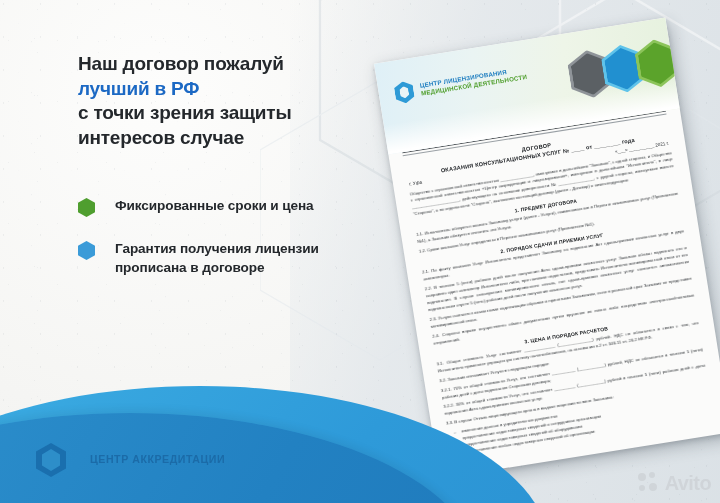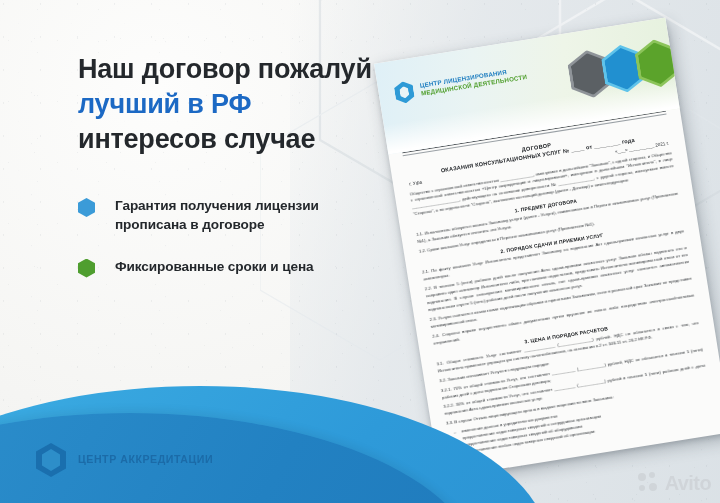--- a/index.html
+++ b/index.html
@@ -33,21 +33,21 @@
       radial-gradient(circle at 62% 23%, rgba(120,130,140,.08) 0 .6px, transparent .7px),
       radial-gradient(circle at 81% 68%, rgba(120,130,140,.09) 0 .6px, transparent .7px),
       radial-gradient(circle at 47% 82%, rgba(120,130,140,.08) 0 .6px, transparent .7px),
       radial-gradient(circle at 18% 66%, rgba(120,130,140,.08) 0 .6px, transparent .7px);
     background-size:37px 33px, 53px 49px, 61px 43px, 43px 57px, 67px 51px, 49px 61px;
   }
 
   
   .headline{
     position:absolute; left:78px; top:52px; width:330px;
-    font-size:27px; line-height:1.30; font-weight:bold;
+    font-size:19px; line-height:1.30; font-weight:bold;
     color:#24282c; letter-spacing:-.2px;
   }
   .headline .accent{ color:#1c69c4; }
 
   
   .bullets{ position:absolute; left:78px; top:196px; width:320px; }
   .bullet{ display:flex; align-items:flex-start; margin-bottom:22px; }
   .hexmark{
     width:17px; height:19px; flex:0 0 17px; margin-top:2px;
     clip-path:polygon(50% 0%,100% 25%,100% 75%,50% 100%,0% 75%,0% 25%);
@@ -77,21 +77,21 @@
   .brand-hex{ width:30px; height:34px; flex:0 0 30px; position:relative; }
   .brand-hex .outer{
     position:absolute; inset:0; background:#1a6fae;
     clip-path:polygon(50% 0%,100% 25%,100% 75%,50% 100%,0% 75%,0% 25%);
   }
   .brand-hex .inner{
     position:absolute; inset:6px; background:#2d8ec9;
     clip-path:polygon(50% 0%,100% 25%,100% 75%,50% 100%,0% 75%,0% 25%);
   }
   .brand-txt{
-    margin-left:12px; color:#1b6ba8; font-weight:bold;
+    margin-left:24px; color:#1b6ba8; font-weight:bold;
     font-size:10.6px; line-height:1.42; letter-spacing:.55px;
   }
 
   
   .doc{
     position:absolute; left:405px; top:38px;
     width:295px; height:420px;
     background:#fbfbfa;
     transform:rotate(-9deg);
     box-shadow:3px 6px 16px rgba(40,50,60,.28), 0 2px 5px rgba(40,50,60,.18);
@@ -195,31 +195,32 @@
     <g stroke="#ffffff" stroke-width="2.6" opacity=".9">
       <path d="M250 95 L360 30 L470 95"></path>
       <path d="M300 40 L300 180"></path>
     </g>
   </svg>
   <div class="bg-noise"></div>
 
   <div class="headline">
     <div>Наш договор пожалуй</div>
     <div class="accent">лучший в РФ</div>
+    <div>с точки зрения защиты</div>
     <div>интересов случае</div>
   </div>
 
   <div class="bullets">
+    <div class="bullet">
+      <span class="hexmark green"></span>
+      <span class="btext">Фиксированные сроки и цена</span>
+    </div>
     <div class="bullet">
       <span class="hexmark blue"></span>
       <span class="btext">Гарантия получения лицензии<br>прописана в договоре</span>
-    </div>
-    <div class="bullet">
-      <span class="hexmark green"></span>
-      <span class="btext">Фиксированные сроки и цена</span>
     </div>
   </div>
 
   <div class="doc">
     <div class="doc-header">
       <div class="doc-logo">
         <span class="doc-logo-hex">
             <i class="o"></i>
             <i class="i"></i>
           </span>

